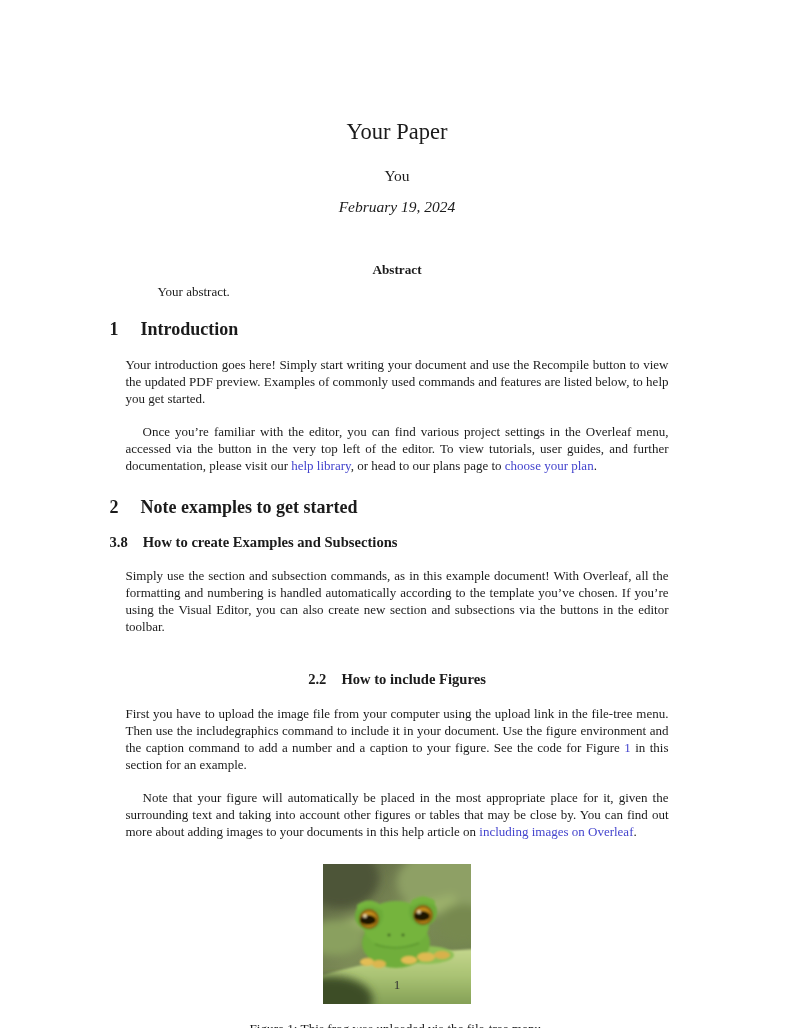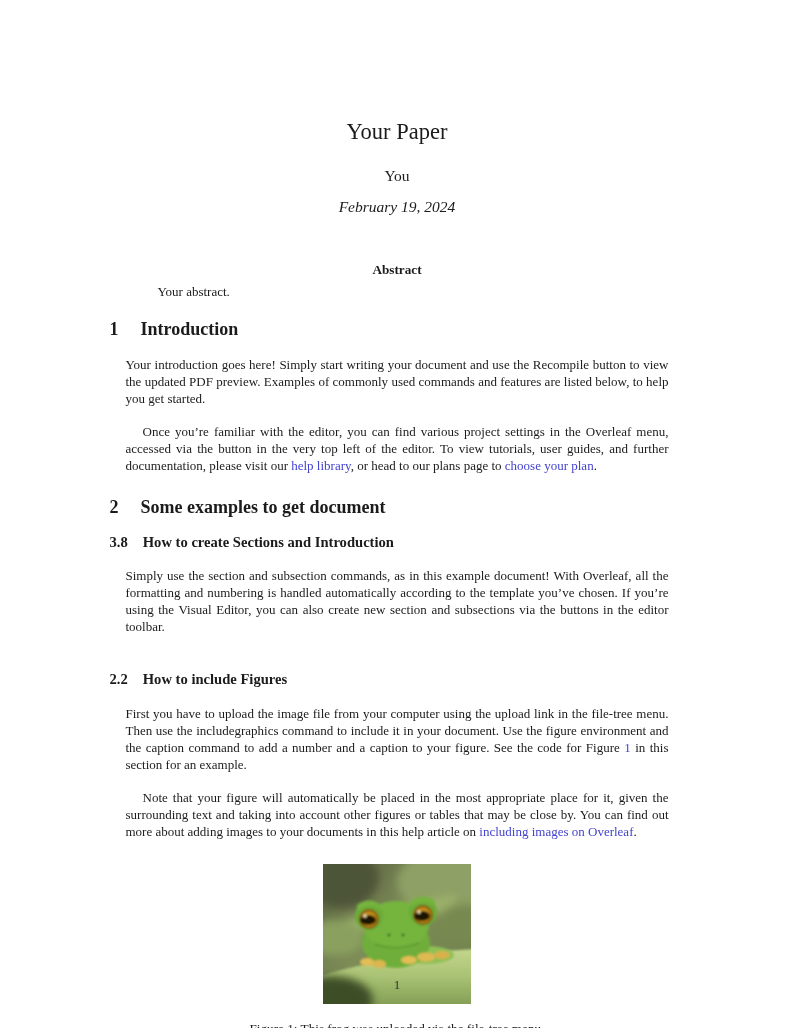--- a/index.html
+++ b/index.html
@@ -40,21 +40,21 @@
   .sec-num { display: inline-block; margin-right: 22px; }
   .subsec-num { display: inline-block; margin-right: 15px; }
   p.body-par {
     margin: 16px;
     font-size: 13px; line-height: 17px;
     text-align: justify;
   }
   p.body-par.indent { text-indent: 17px; }
   .gap-before-s1  { margin-top: 19px; }
   .gap-before-s2  { margin-top: 23px; }
-  .gap-before-s22 { margin-top: 36px; }
+  .gap-before-s22 { margin-top: 36px; text-align: center; }
   .link { text-decoration: none; cursor: pointer; }
   .figure-block { margin-top: 24px; text-align: center; }
   .figure-image-wrap {
     display: inline-block; width: 148px; height: 140px;
     line-height: 0; vertical-align: top;
   }
   .figure-caption {
     margin: 8px; margin-top: 17px;
     text-align: center; font-size: 13.2px;
   }
@@ -74,23 +74,23 @@
     <div class="doc-date">February 19, 2024</div>
 
     <div class="abstract-heading">Abstract</div>
     <p class="abstract-body">Your abstract.</p>
 
     <h2 class="sec-heading gap-before-s1"><span class="sec-num">1</span><span>Introduction</span></h2>
 
     <p class="body-par">Your introduction goes here! Simply start writing your document and use the Recompile button to view the updated PDF preview. Examples of commonly used commands and features are listed below, to help you get started.</p>
     <p class="body-par indent"><span>Once you’re familiar with the editor, you can find various project settings in the Overleaf menu, accessed via the button in the very top left of the editor. To view tutorials, user guides, and further documentation, please visit our </span><span class="link" style="color: rgb(67, 67, 205);">help library</span><span>, or head to our plans page to </span><span class="link" style="color: rgb(67, 67, 205);">choose your plan</span><span>.</span></p>
 
-    <h2 class="sec-heading gap-before-s2"><span class="sec-num">2</span><span>Some examples to get document</span></h2>
+    <h2 class="sec-heading gap-before-s2"><span class="sec-num">2</span><span>Note examples to get started</span></h2>
 
-    <h3 class="subsec-heading"><span class="subsec-num">3.8</span><span>How to create Sections and Introduction</span></h3>
+    <h3 class="subsec-heading"><span class="subsec-num">3.8</span><span>How to create Examples and Subsections</span></h3>
 
     <p class="body-par">Simply use the section and subsection commands, as in this example document! With Overleaf, all the formatting and numbering is handled automatically according to the template you’ve chosen. If you’re using the Visual Editor, you can also create new section and subsections via the buttons in the editor toolbar.</p>
 
     <h3 class="subsec-heading gap-before-s22"><span class="subsec-num">2.2</span><span>How to include Figures</span></h3>
 
     <p class="body-par"><span>First you have to upload the image file from your computer using the upload link in the file-tree menu. Then use the includegraphics command to include it in your document. Use the figure environment and the caption command to add a number and a caption to your figure. See the code for Figure </span><span class="link" style="color: rgb(67, 67, 205);">1</span><span> in this section for an example.</span></p>
 
     <p class="body-par indent"><span>Note that your figure will automatically be placed in the most appropriate place for it, given the surrounding text and taking into account other figures or tables that may be close by. You can find out more about adding images to your documents in this help article on </span><span class="link" style="color: rgb(67, 67, 205);">including images on Overleaf</span><span>.</span></p>
 
     <div class="figure-block">

